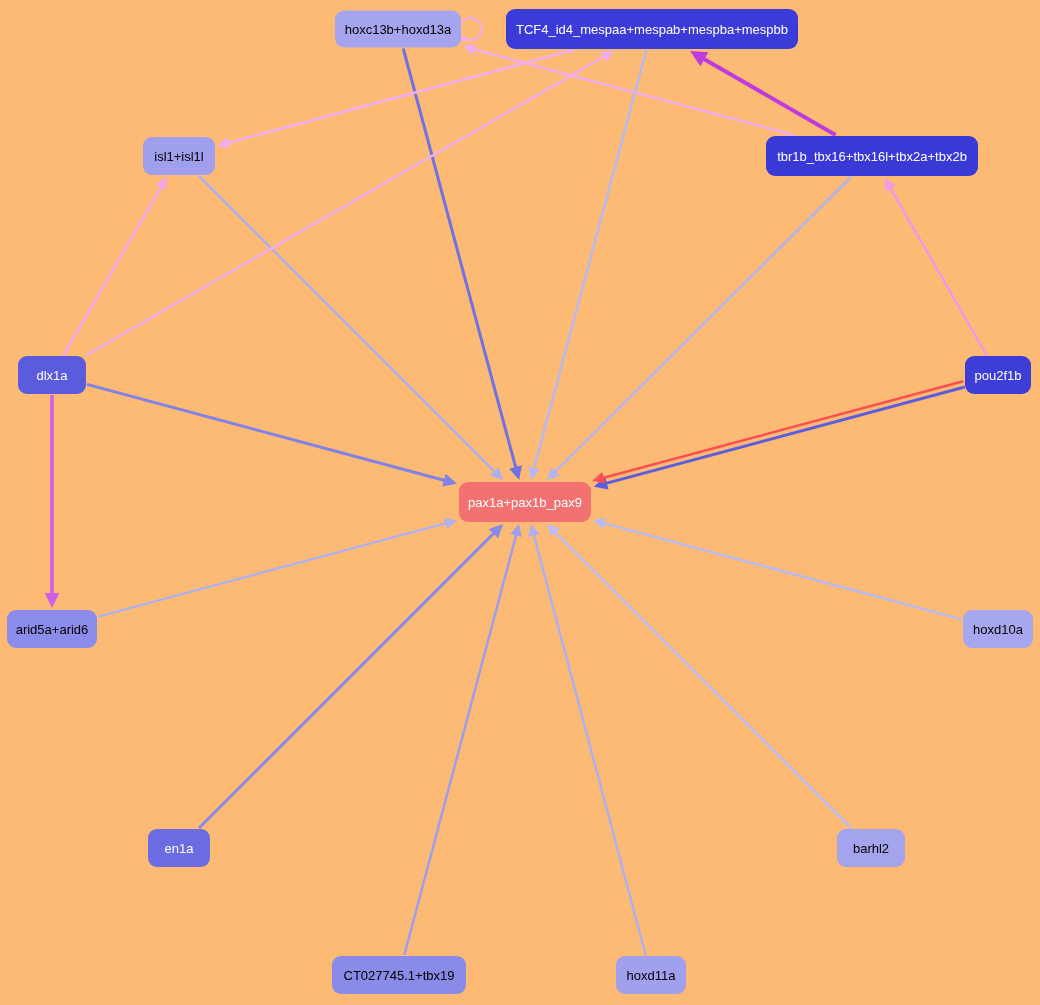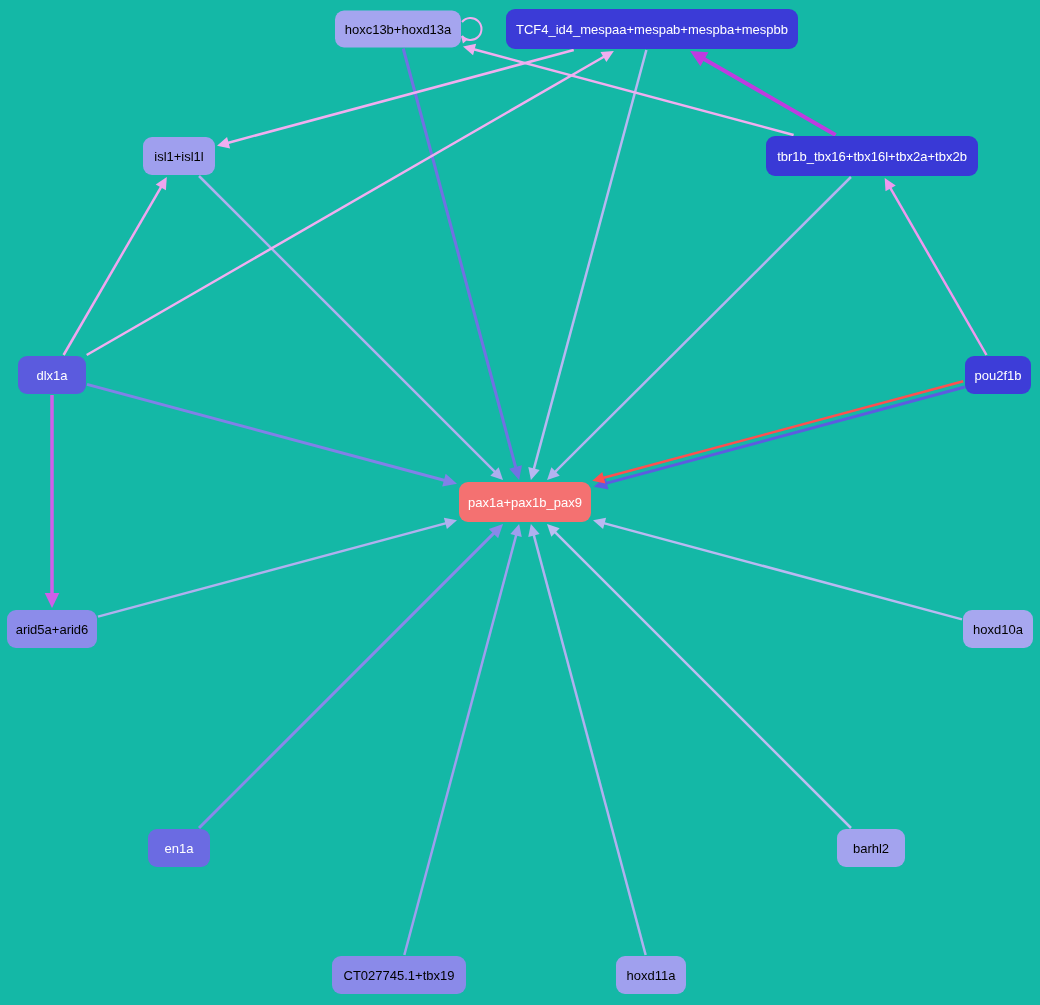--- a/index.html
+++ b/index.html
@@ -4,21 +4,21 @@
 <style>
   html, body {
     margin: 0;
     padding: 0;
     background: #ffffff;
   }
   .graph-wrap {
     position: relative;
     width: 1040px;
     height: 1005px;
-    background: #14b8a6;
+    background: #fdba74;
     font-family: "Liberation Sans", sans-serif;
     overflow: hidden;
   }
   svg {
     display: block;
   }
   .node-group {
     cursor: pointer;
   }
   .node-group text {

